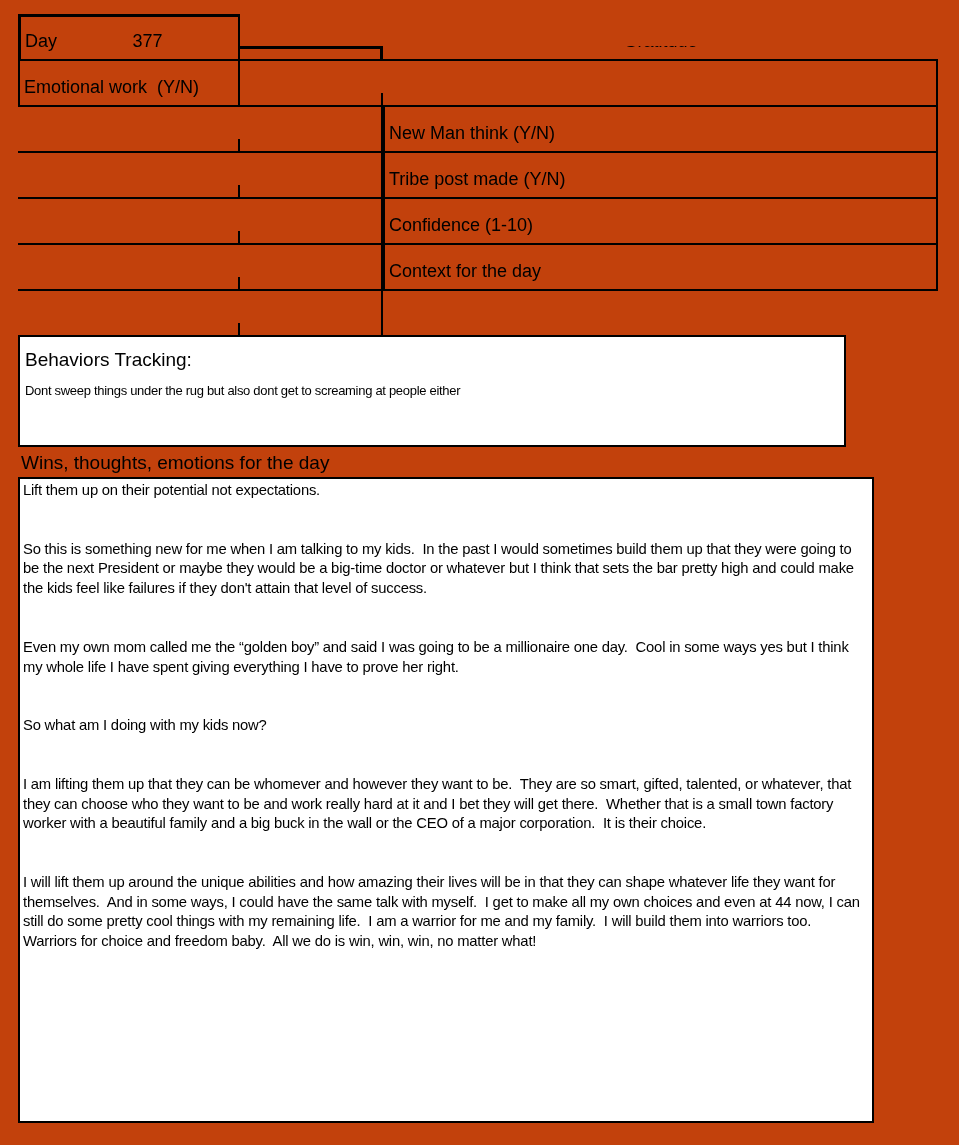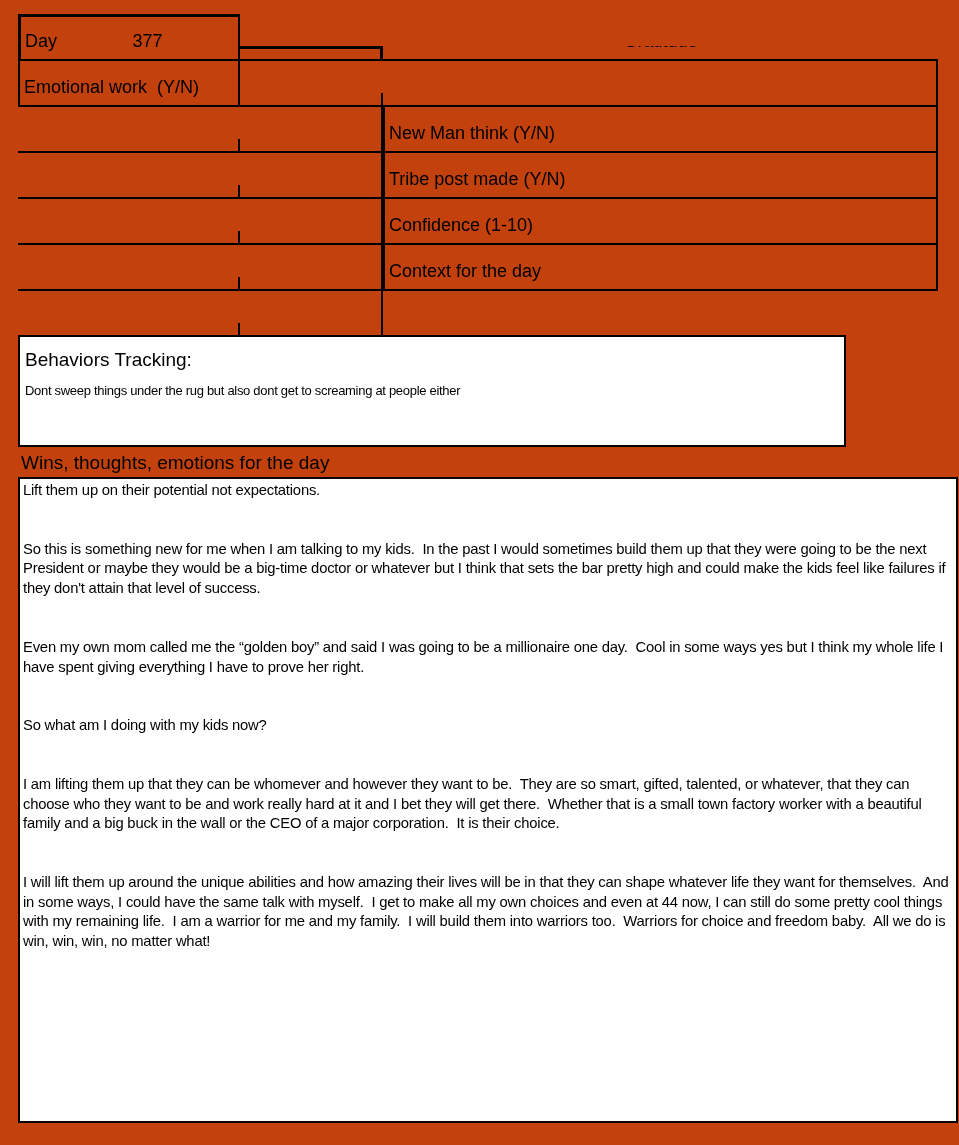--- a/index.html
+++ b/index.html
@@ -43,21 +43,21 @@
     margin-top:9px; font-size:13px; line-height:21px;
     letter-spacing:-0.3px; white-space:pre-wrap;
   }
   
   .wins-heading {
     position:absolute; left:21px; top:451px;
     font-size:19px; line-height:23px;
   }
   
   .journal {
-    position:absolute; left:18px; top:477px; width:940px; height:646px;
+    position:absolute; left:18px; top:477px; width:856px; height:646px;
     border:2px solid #000; padding:2px 6px 0 3px; background:#ffffff;
   }
   .journal p {
     font-size:14.8px; line-height:19.7px; letter-spacing:-0.2px;
     margin:0 0 39px 0; white-space:pre-wrap;
   }
 </style>
 </head>
 <body>
 

